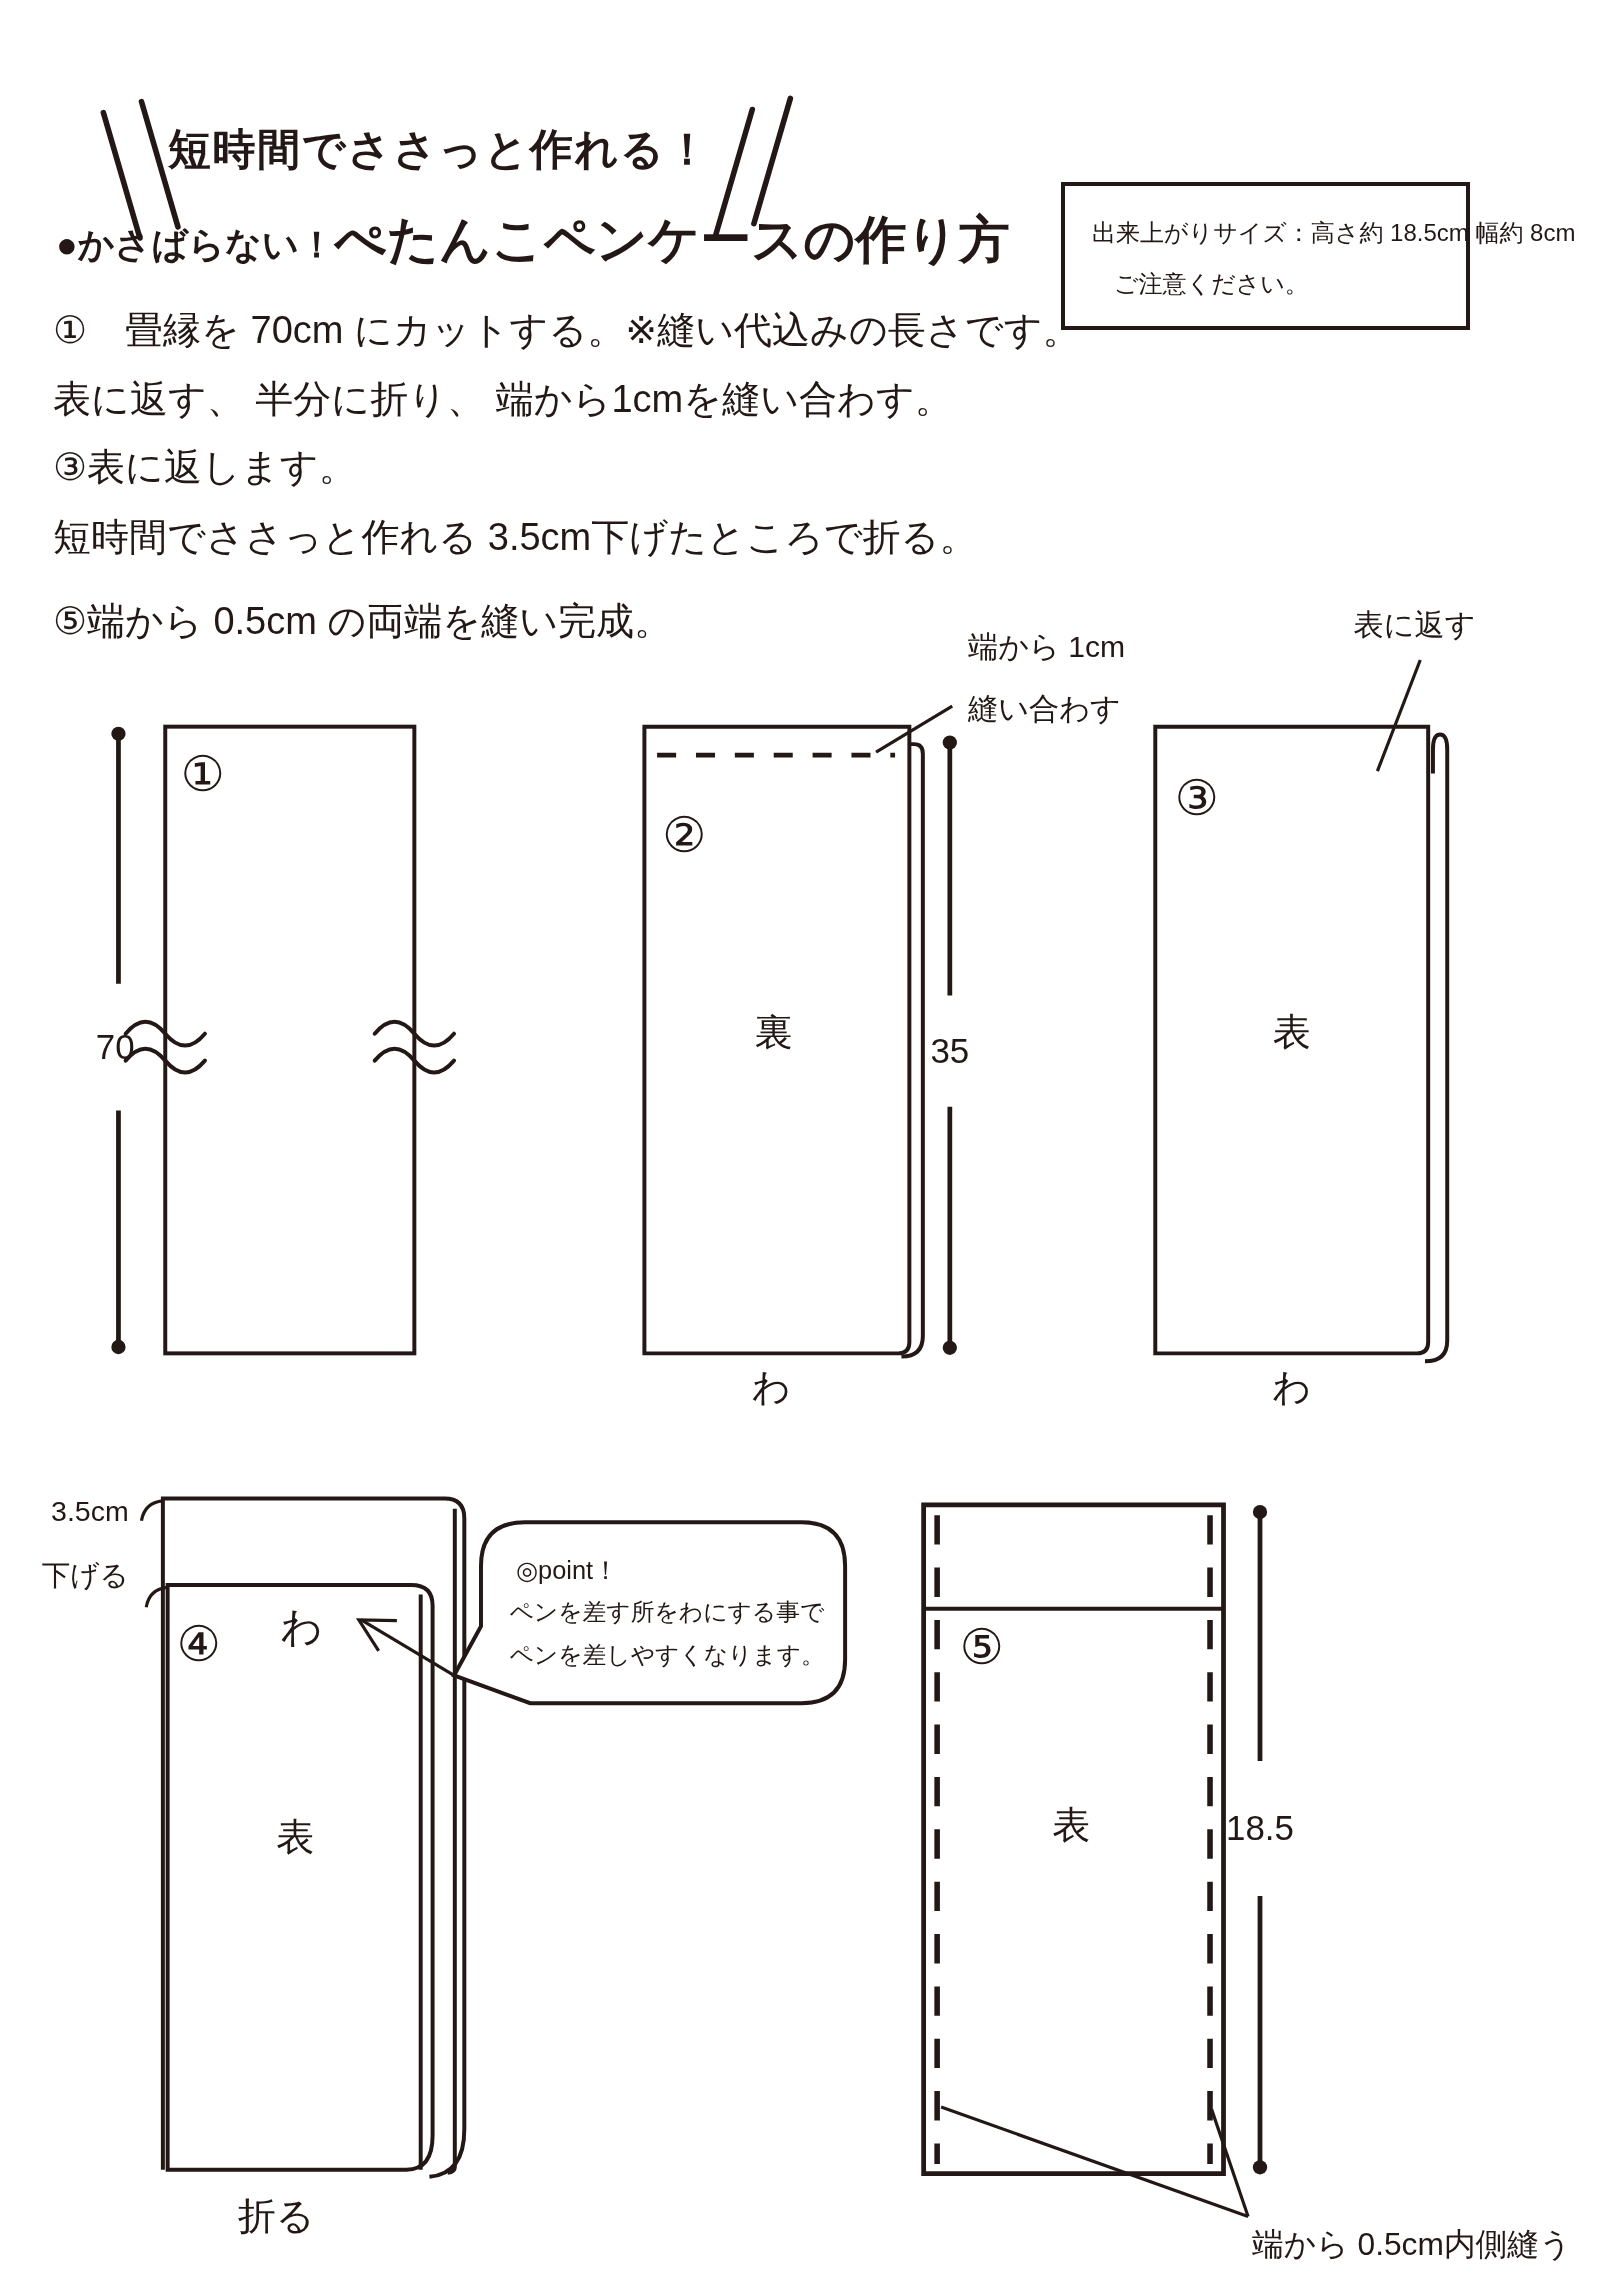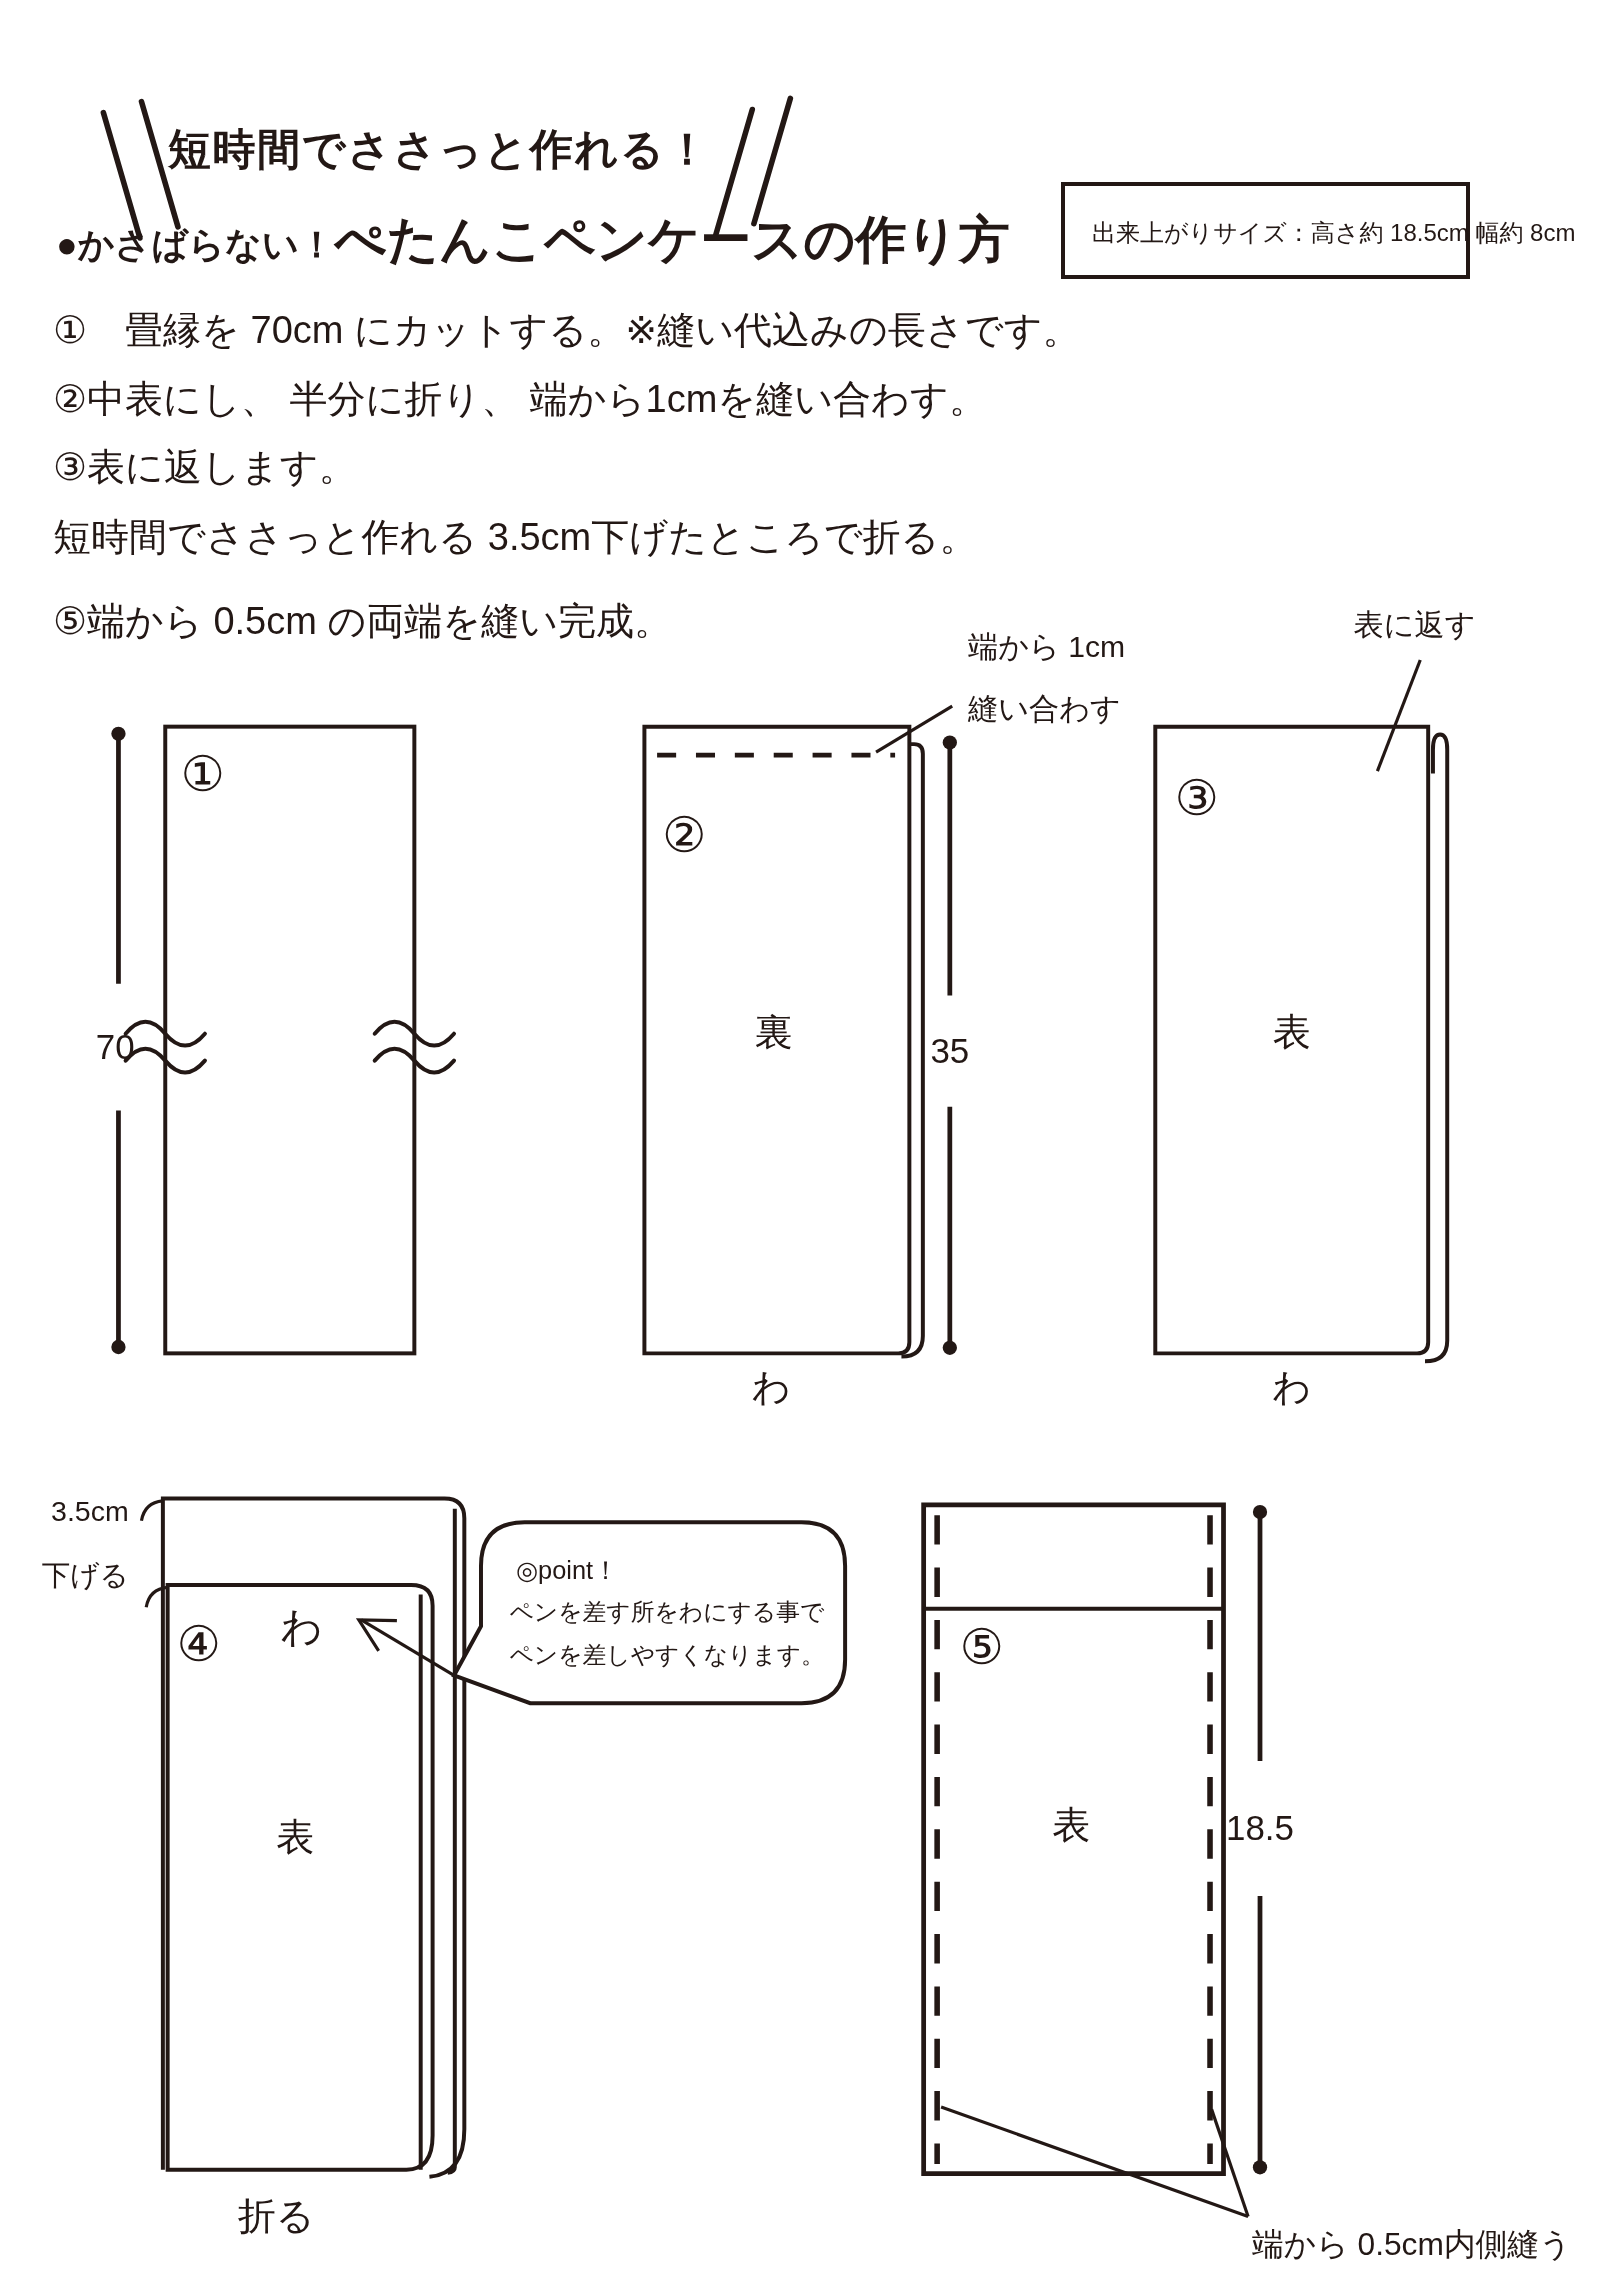--- a/index.html
+++ b/index.html
@@ -136,24 +136,25 @@
     </g>
   </svg>
 
   <div class="abs heading">
     <span class="prefix">●かさばらない！</span><span class="main">ぺたんこペンケースの作り方</span>
   </div>
   <div class="abs title-banner">短時間でささっと作れる！</div>
 
   <div class="abs size-box">
     <div>出来上がりサイズ：高さ約 18.5cm 幅約 8cm</div>
+    <div class="indent">ご注意ください。</div>
   </div>
 
   <div>
     <div class="abs step s1">①　畳縁を 70cm にカットする。※縫い代込みの長さです。</div>
-    <div class="abs step s2">②中表にし、 半分に折り、 端から1cmを縫い合わす。</div>
+    <div class="abs step s2">表に返す、 半分に折り、 端から1cmを縫い合わす。</div>
     <div class="abs step s3">③表に返します。</div>
     <div class="abs step s4">短時間でささっと作れる 3.5cm下げたところで折る。</div>
     <div class="abs step s5">⑤端から 0.5cm の両端を縫い完成。</div>
   </div>
 
 </div>
 
 
 </body></html>

